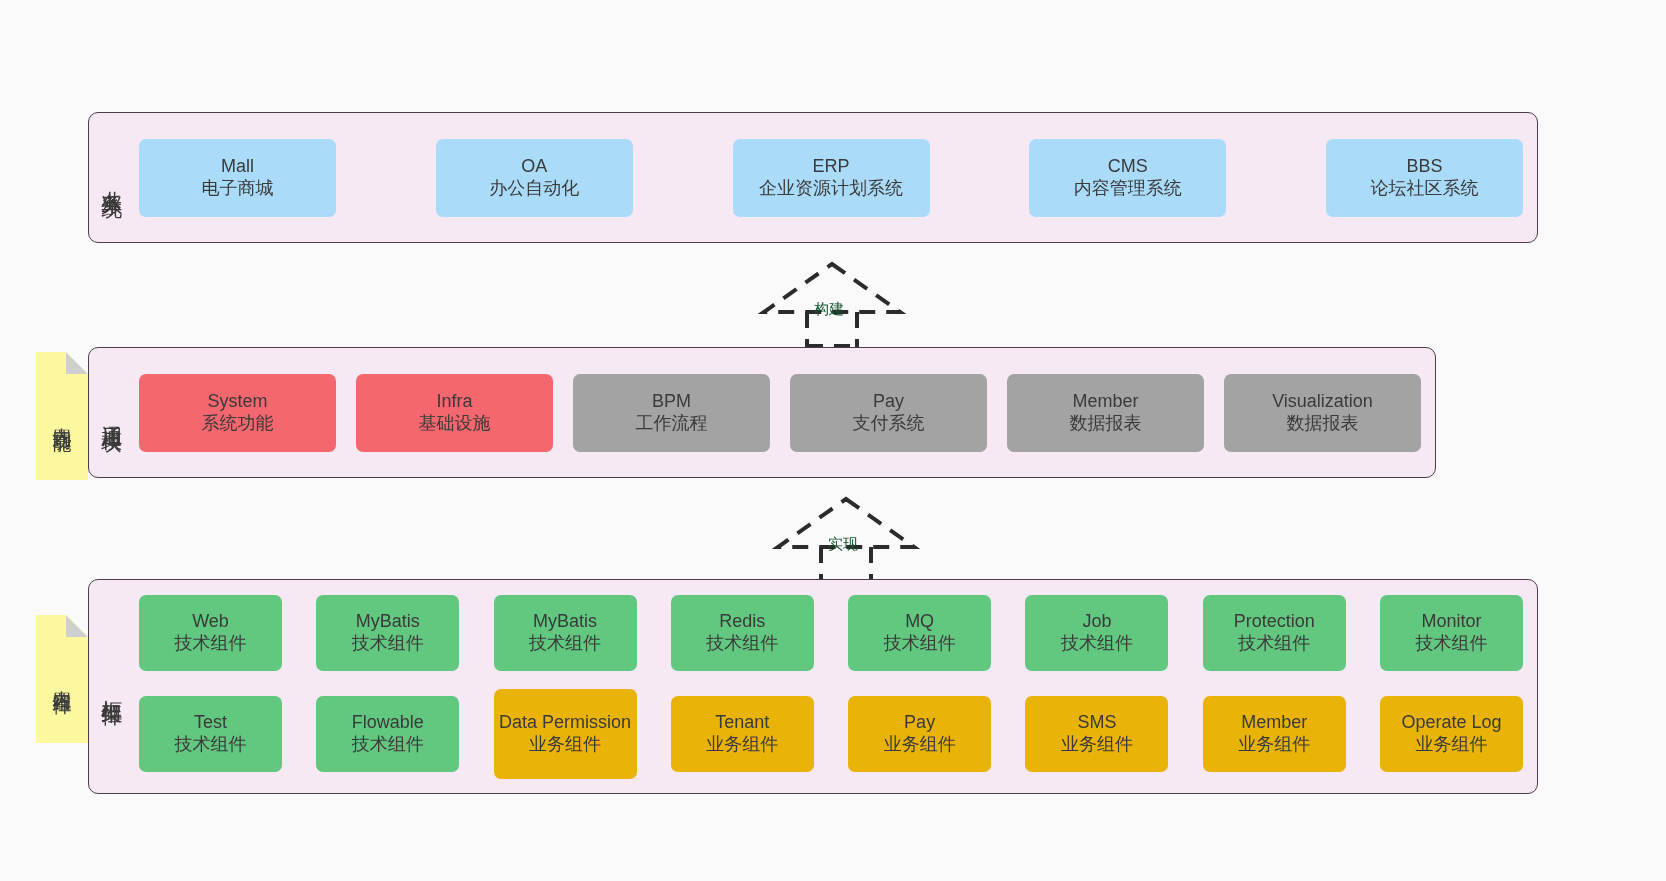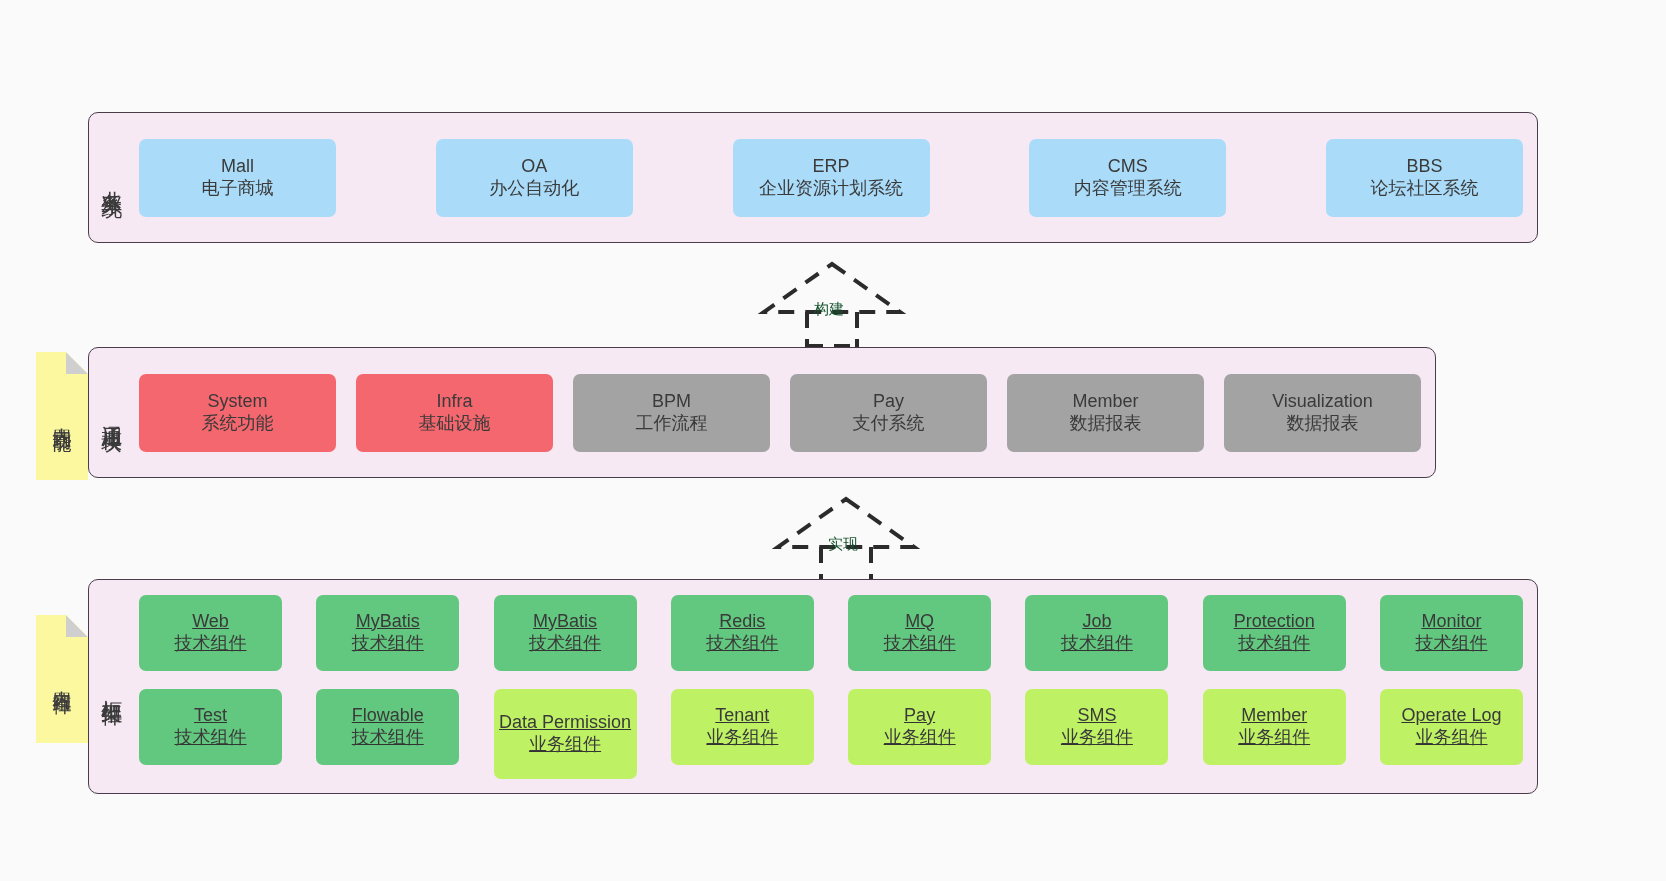--- a/index.html
+++ b/index.html
@@ -63,23 +63,22 @@
   .cards.two-row {
     flex-direction: column;
     justify-content: center;
     gap: 18px;
     padding: 16px 14px 16px 4px;
   }
 
   .card-row {
     display: flex;
     width: 100%;
-    align-items: flex-start;
+    align-items: center;
     justify-content: space-between;
-    text-decoration: underline;
   }
 
   .card {
     box-sizing: border-box;
     border-radius: 7px;
     display: flex;
     flex-direction: column;
     align-items: center;
     justify-content: center;
     text-align: center;
@@ -106,21 +105,21 @@
   }
   .c-red       { background: #f4676e; }
   .c-pink      { background: #a3a3a3; }
 
   
   .layer3 .card {
     width: 143px;
     height: 76px;
   }
   .c-green      { background: #62c77f; }
-  .c-lightgreen { background: #bef264; }
+  .c-lightgreen { background: #eab308; }
   .layer3 .card.tall { height: 90px; }
 
   
   .note {
     position: absolute;
     background: #fbf8a0;
     box-sizing: border-box;
     display: flex;
     align-items: center;
     justify-content: center;

